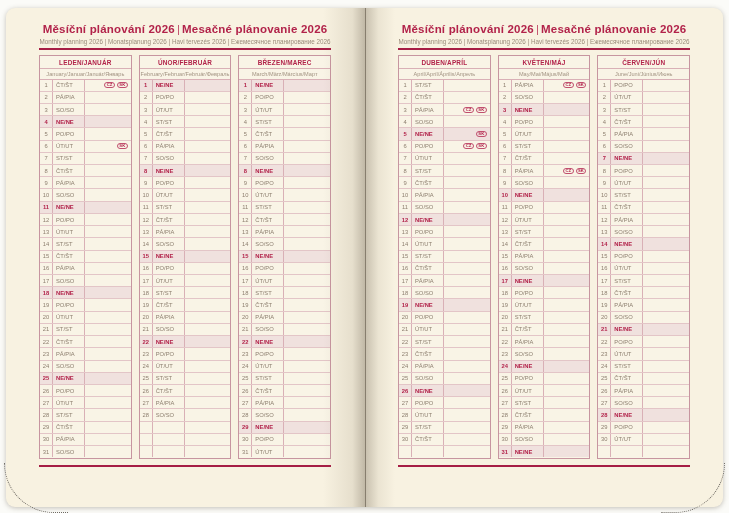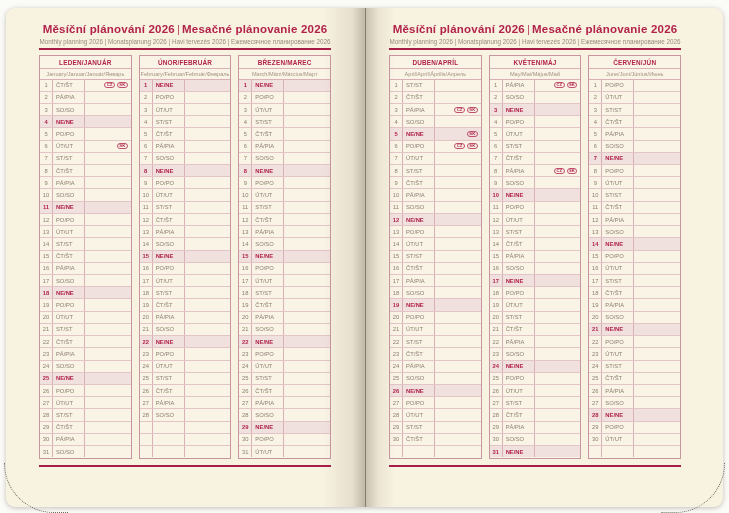--- a/index.html
+++ b/index.html
@@ -20,21 +20,21 @@
     position: absolute; top: 0; bottom: 0; right: 50%; width: 42px;
     background: linear-gradient(to right, rgba(120,105,80,0), rgba(120,105,80,.14) 70%, rgba(85,72,52,.34) 100%);
   }
   .shade-right {
     position: absolute; top: 0; bottom: 0; left: 50%; width: 30px;
     background: linear-gradient(to right, rgba(85,72,52,.30), rgba(120,105,80,.10) 45%, rgba(120,105,80,0) 100%);
   }
   .spine-line { position: absolute; top: 0; bottom: 0; left: 50%; width: 1px; background: rgba(70,60,45,.5); }
   .page { position: absolute; top: 0; height: 100%; width: 358px; }
   .page.left { left: 0; }
-  .page.right { right: 9px; }
+  .page.right { right: 0; }
   .page-inner { width: 292px; margin: 0 auto; padding-top: 15px; }
   .page-title { text-align: center; color: #b2234a; font-size: 11.5px; font-weight: bold; letter-spacing: .2px; white-space: nowrap; }
   .title-sep { font-weight: normal; opacity: .8; padding: 0 2px; }
   .page-subtitle { margin-top: 2.5px; text-align: center; color: #9a8b7a; font-size: 6.3px; white-space: nowrap; }
   .rule { height: 2px; background: #a61e45; margin-top: 3px; }
   .months { display: flex; gap: 7px; margin-top: 5px; }
   .month { flex: 1; border: 1px solid #c795a0; display: flex; flex-direction: column; height: 404px; background: #f9f4e6; }
   .m-name { height: 13px; line-height: 13px; text-align: center; color: #b2234a; font-weight: bold; font-size: 6.4px; letter-spacing: .2px; border-bottom: 1px solid #d9b0b6; white-space: nowrap; }
   .m-langs { height: 11px; line-height: 11px; text-align: center; color: #a29382; font-size: 5.6px; border-bottom: 1px solid #d9b0b6; white-space: nowrap; }
   .m-grid { flex: 1; display: flex; flex-direction: column; }

